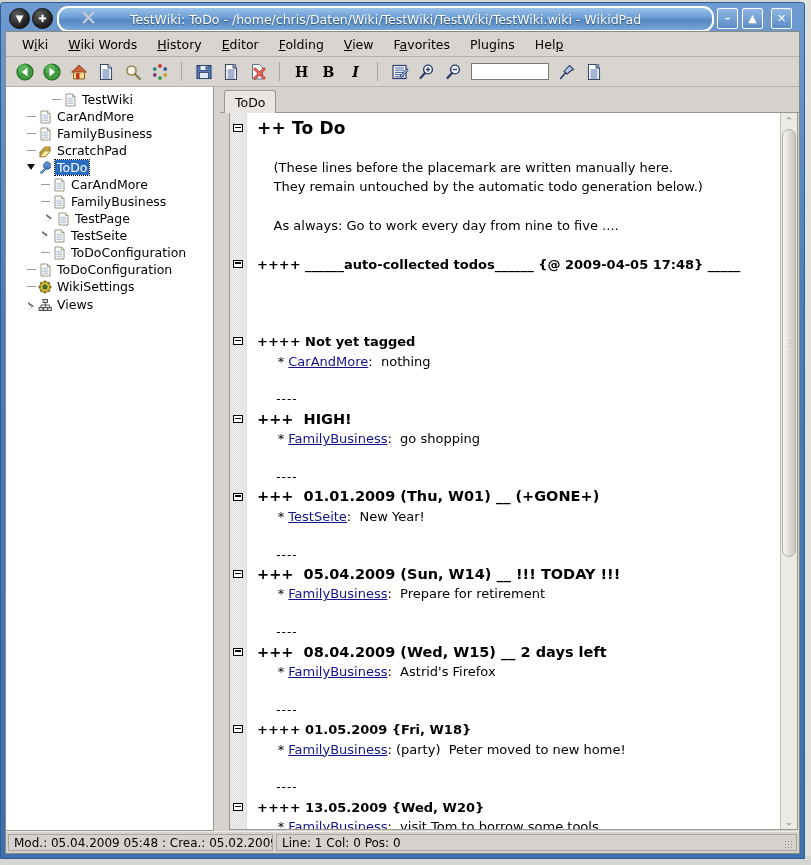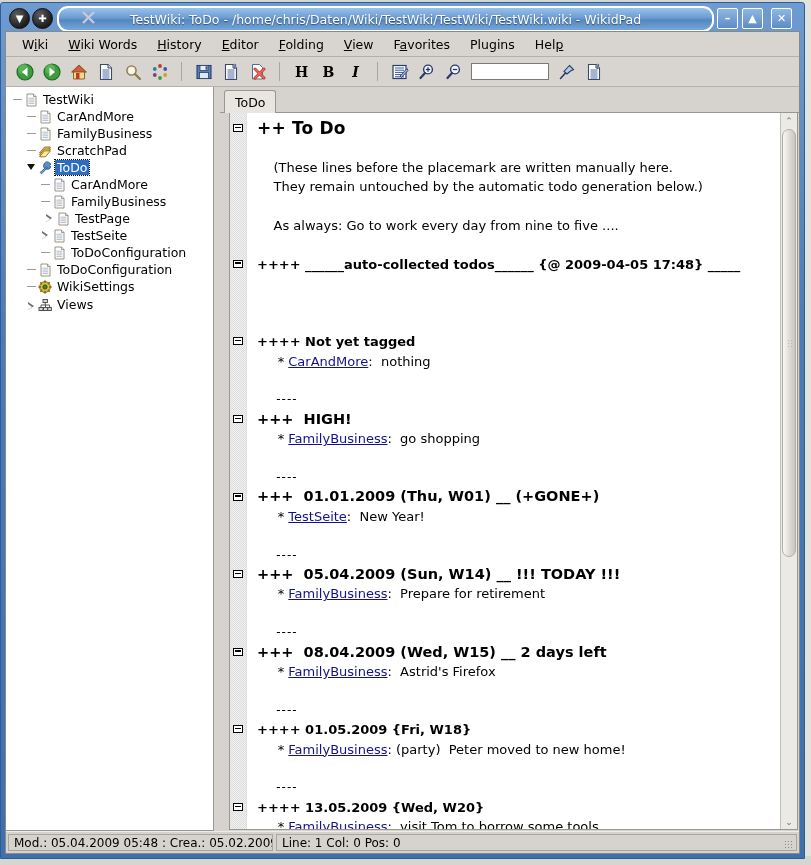--- a/index.html
+++ b/index.html
@@ -368,21 +368,21 @@
             <line x1="5.5" y1="15" x2="12.5" y2="15" stroke="#3a5a9a" stroke-width="0.9"></line>
             <text x="11" y="5.5" font-size="7" fill="#1d3a7a" font-family="DejaVu Sans">?</text>
           </svg>
         </div>
       </div>
 
     <div id="body">
 
       <div id="tree-pane">
         <div id="tree">
-            <div class="tnode" style="padding-left: 6px;">
+            <div class="tnode" style=" margin-left: 45px;">
               <span class="twist">
                 <span style="display: block; width: 9px; height: 1px; background: rgb(154, 154, 154);"></span>
               </span>
               <span class="ticon">
                 <svg width="13" height="14" viewBox="0 0 13 14">
                   <path d="M2,1 L8.5,1 L11,3.5 L11,13 L2,13 Z" fill="#fdfdfb" stroke="#8a8a7a" stroke-width="0.9"></path>
                   <path d="M8.5,1 L8.5,3.5 L11,3.5" fill="#e3e3d2" stroke="#8a8a7a" stroke-width="0.8"></path>
                   <line x1="3.5" y1="5.2" x2="9.3" y2="5.2" stroke="#9aa8c0" stroke-width="0.75"></line>
                   <line x1="3.5" y1="7" x2="9.3" y2="7" stroke="#9aa8c0" stroke-width="0.75"></line>
                   <line x1="3.5" y1="8.8" x2="9.3" y2="8.8" stroke="#9aa8c0" stroke-width="0.75"></line>

